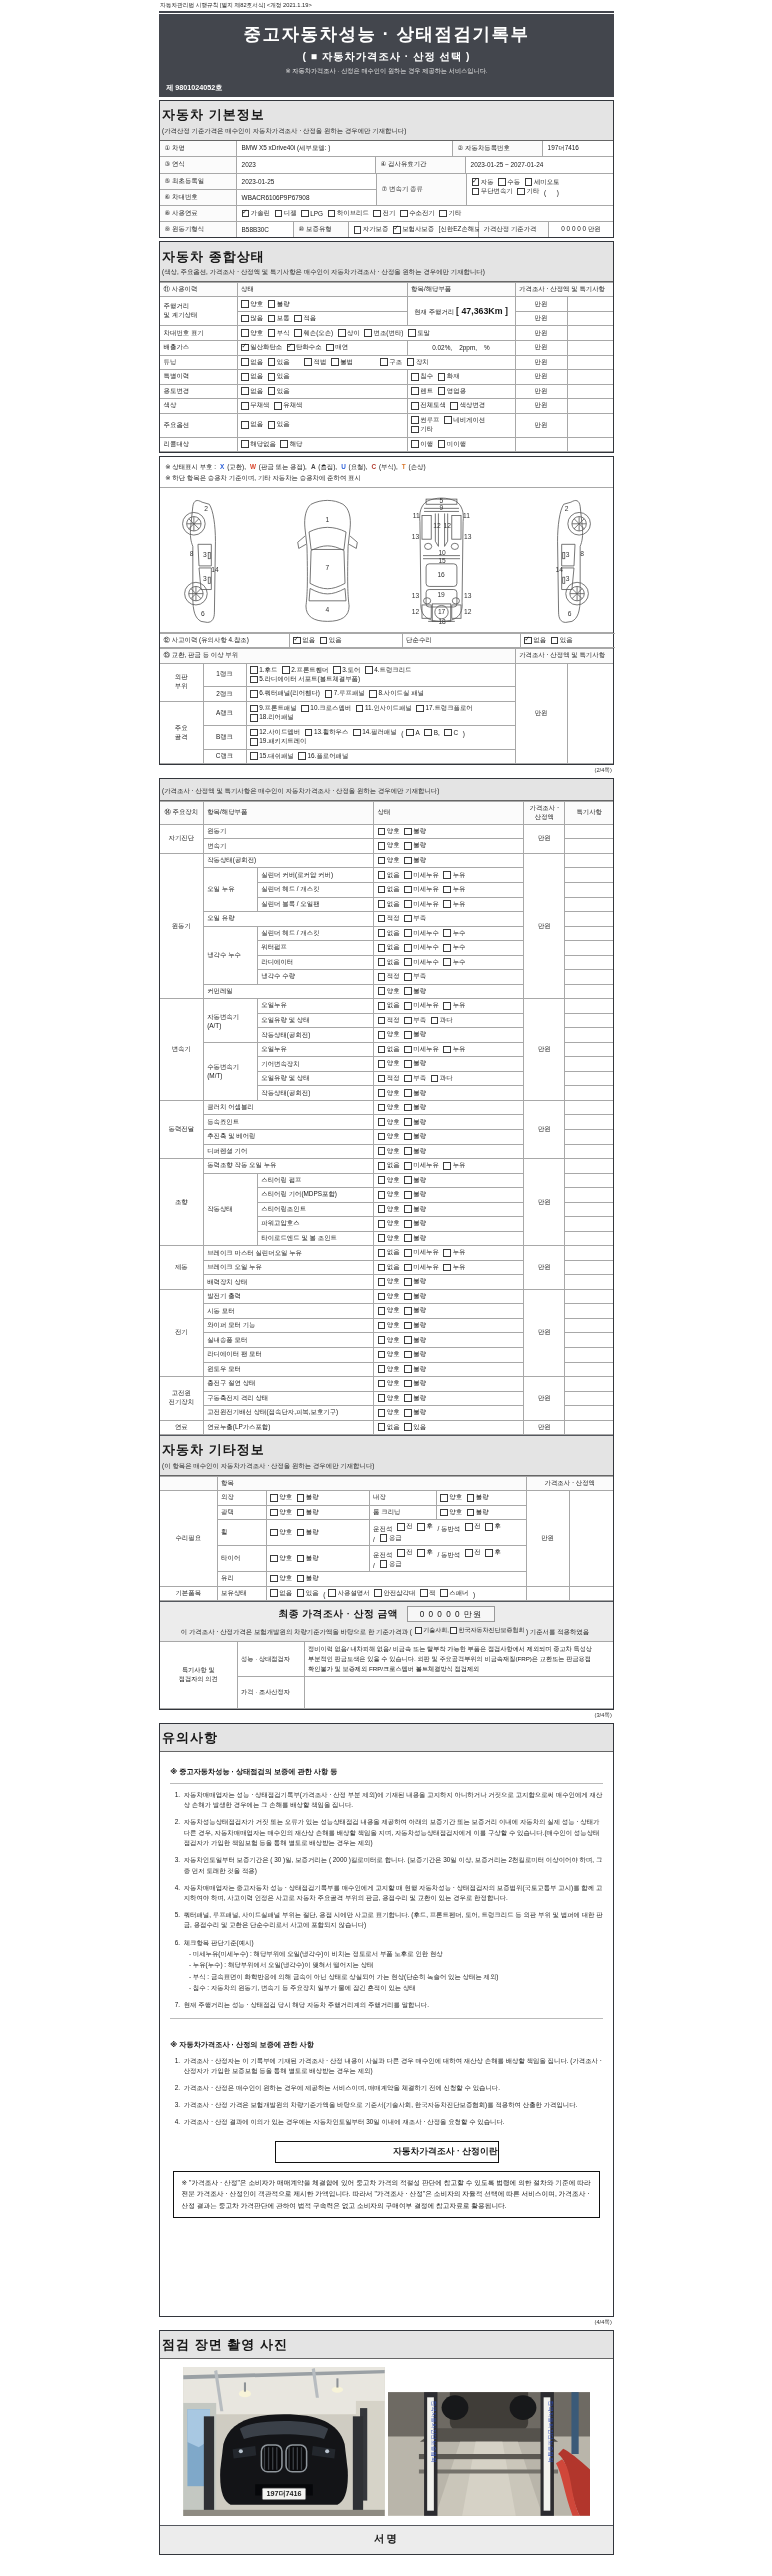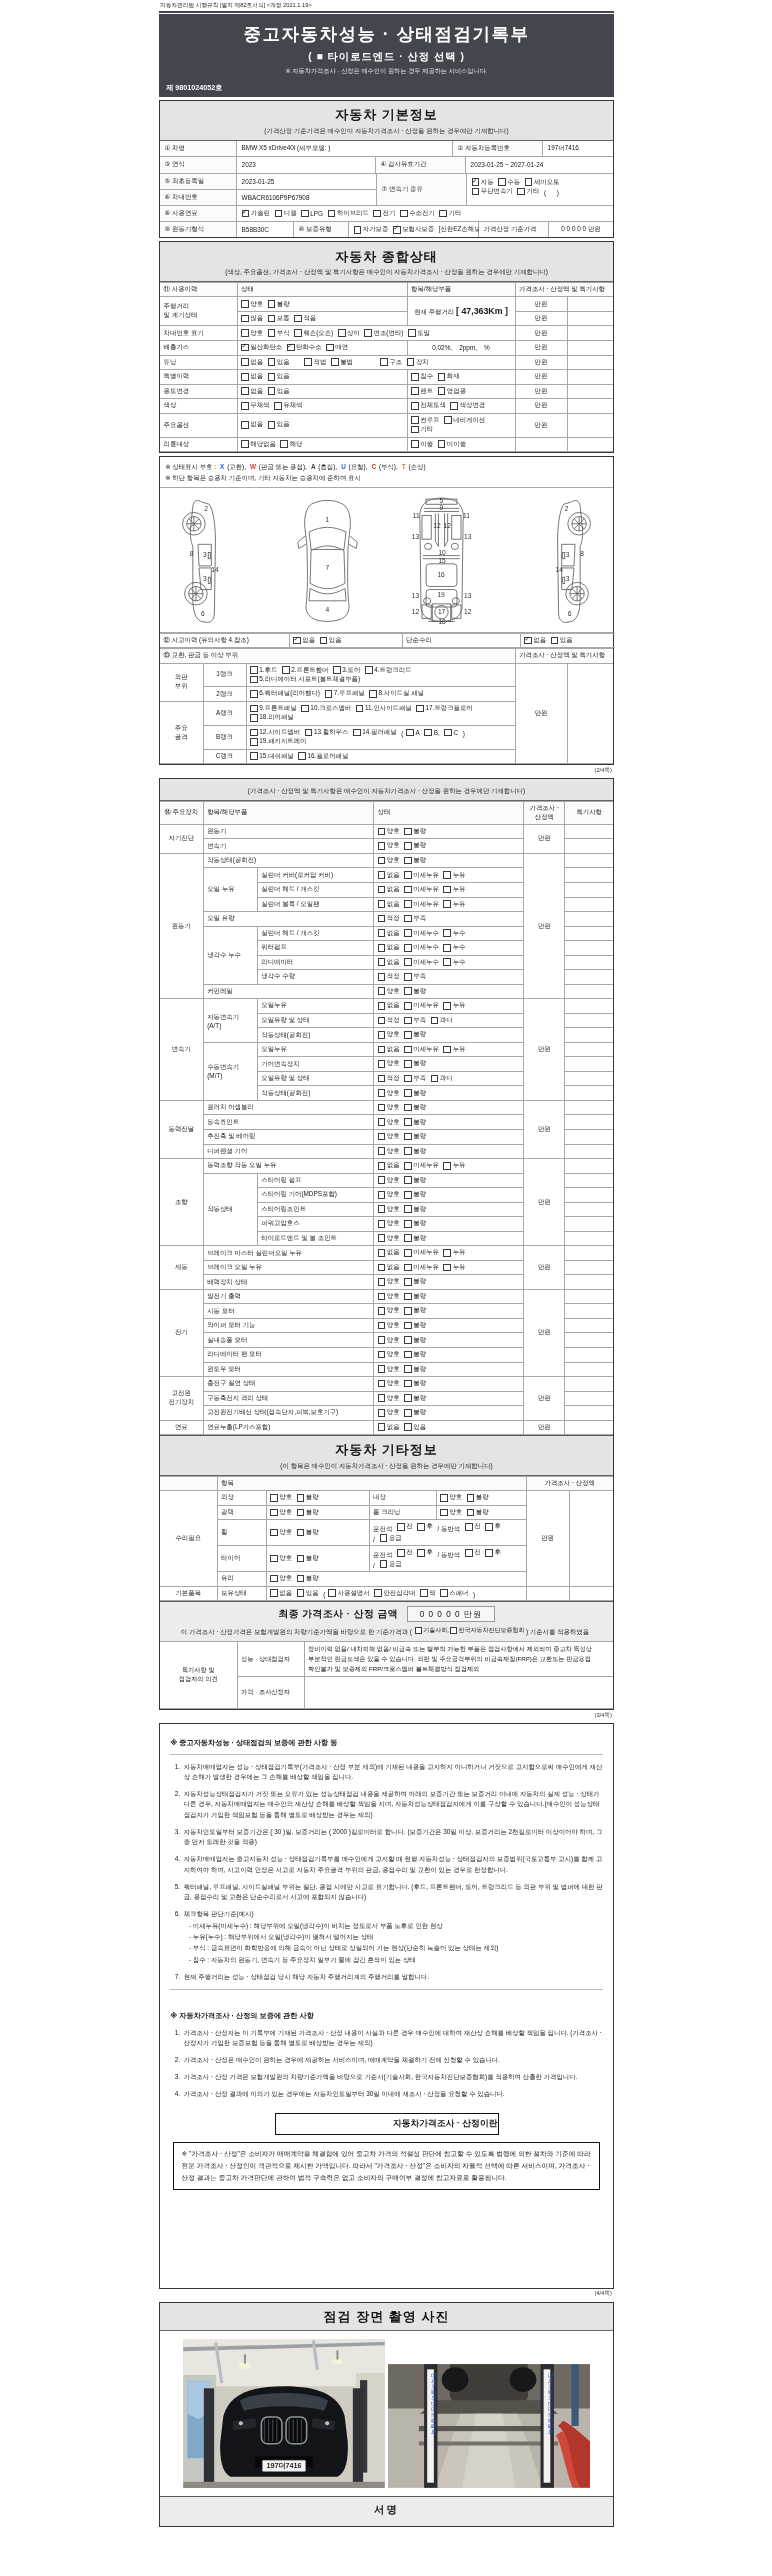--- a/index.html
+++ b/index.html
@@ -8,21 +8,21 @@
   .topline{font-size:5.7px;color:#222;padding:1.5px 1px 1px;}
   .toprule{border-top:2.1px solid #43464d;margin-bottom:1.5px;}
   
   .band{background:#43464d;color:#fff;padding:8.2px 7.2px 4.1px;}
   .band .t1{text-align:center;font-size:17.5px;font-weight:bold;letter-spacing:1.5px;}
   .band .t2{text-align:center;font-size:10.3px;font-weight:bold;margin-top:4.1px;letter-spacing:1px;}
   .band .t3{text-align:center;font-size:6.2px;color:#e3e3e3;margin-top:2.6px;}
   .band .docno{font-size:7.2px;font-weight:bold;margin-top:7.2px;}
   
   .box{border:1px solid #33363c;border-top-width:1.5px;margin-top:3.1px;background:#fff;}
-  .sechead{background:#e4e4e4;text-align:center;padding:5.2px 2.1px 4.1px;border-bottom:0.5px solid #666;}
+  .sechead{background:#e4e4e4;text-align:left;padding:5.2px 2.1px 4.1px;border-bottom:0.5px solid #666;}
   .sechead .h{font-size:13px;font-weight:bold;letter-spacing:1px;}
   .sechead .s{font-size:6.4px;margin-top:2.6px;color:#1b1b1b;}
   .pgmark{text-align:right;font-size:5.7px;color:#333;padding:1.5px 2.1px 0;}
   
   .grow{display:flex;border-bottom:0.5px solid #a8a8a8;}
   .grow:last-child{border-bottom:none;}
   .gcell{border-right:0.5px solid #a8a8a8;padding:3.1px 4.6px;font-size:6.4px;display:flex;align-items:center;box-sizing:border-box;}
   .gcell:last-child{border-right:none;}
   .glabel{background:#fbfbfb;}
   
@@ -77,21 +77,21 @@
 </head>
 <body>
 
 <div class="page">
 
   <div class="topline">자동차관리법 시행규칙 [별지 제82호서식] &lt;개정 2021.1.19&gt;</div>
   <div class="toprule"></div>
 
   <div class="band">
     <div class="t1">중고자동차성능 · 상태점검기록부</div>
-    <div class="t2">( ■ 타이로드엔드 · 산정 선택 )</div>
+    <div class="t2">( ■ 자동차가격조사 · 산정 선택 )</div>
     <div class="t3">※ 자동차가격조사 · 산정은 매수인이 원하는 경우 제공하는 서비스입니다.</div>
     <div class="docno">제 9801024052호</div>
   </div>
 
   <div class="box">
     <div class="sechead">
       <div class="h">자동차 기본정보</div>
       <div class="s">(가격산정 기준가격은 매수인이 자동차가격조사 · 산정을 원하는 경우에만 기재합니다)</div>
     </div>
     <div class="grow">
@@ -745,20 +745,23 @@
       <tr>
         <td style="height:27px">가격 · 조사산정자</td>
         <td></td>
       </tr>
     </tbody>
       </table>
   </div>
   <div class="pgmark">(3/4쪽)</div>
 
   <div class="box">
+    <div class="sechead">
+      <div class="h">유의사항</div>
+    </div>
     <div class="nbody">
       <div class="nhead" style="border-bottom:0.5px solid #bbb;padding-bottom:6.2px">※ 중고자동차성능 · 상태점검의 보증에 관한 사항 등</div>
       <div id="noticeA">
           <div class="nitem">
             <span class="nnum">1.</span>
             <span class="ntext">자동차매매업자는 성능 · 상태점검기록부(가격조사 · 산정 부분 제외)에 기재된 내용을 고지하지 아니하거나 거짓으로 고지함으로써 매수인에게 재산상 손해가 발생한 경우에는 그 손해를 배상할 책임을 집니다.</span>
           </div>
           <div class="nitem">
             <span class="nnum">2.</span>
             <span class="ntext">자동차성능상태점검자가 거짓 또는 오류가 있는 성능상태점검 내용을 제공하여 아래의 보증기간 또는 보증거리 이내에 자동차의 실제 성능 · 상태가 다른 경우, 자동차매매업자는 매수인의 재산상 손해를 배상할 책임을 지며, 자동차성능상태점검자에게 이를 구상할 수 있습니다.(매수인이 성능상태점검자가 가입한 책임보험 등을 통해 별도로 배상받는 경우는 제외)</span>

